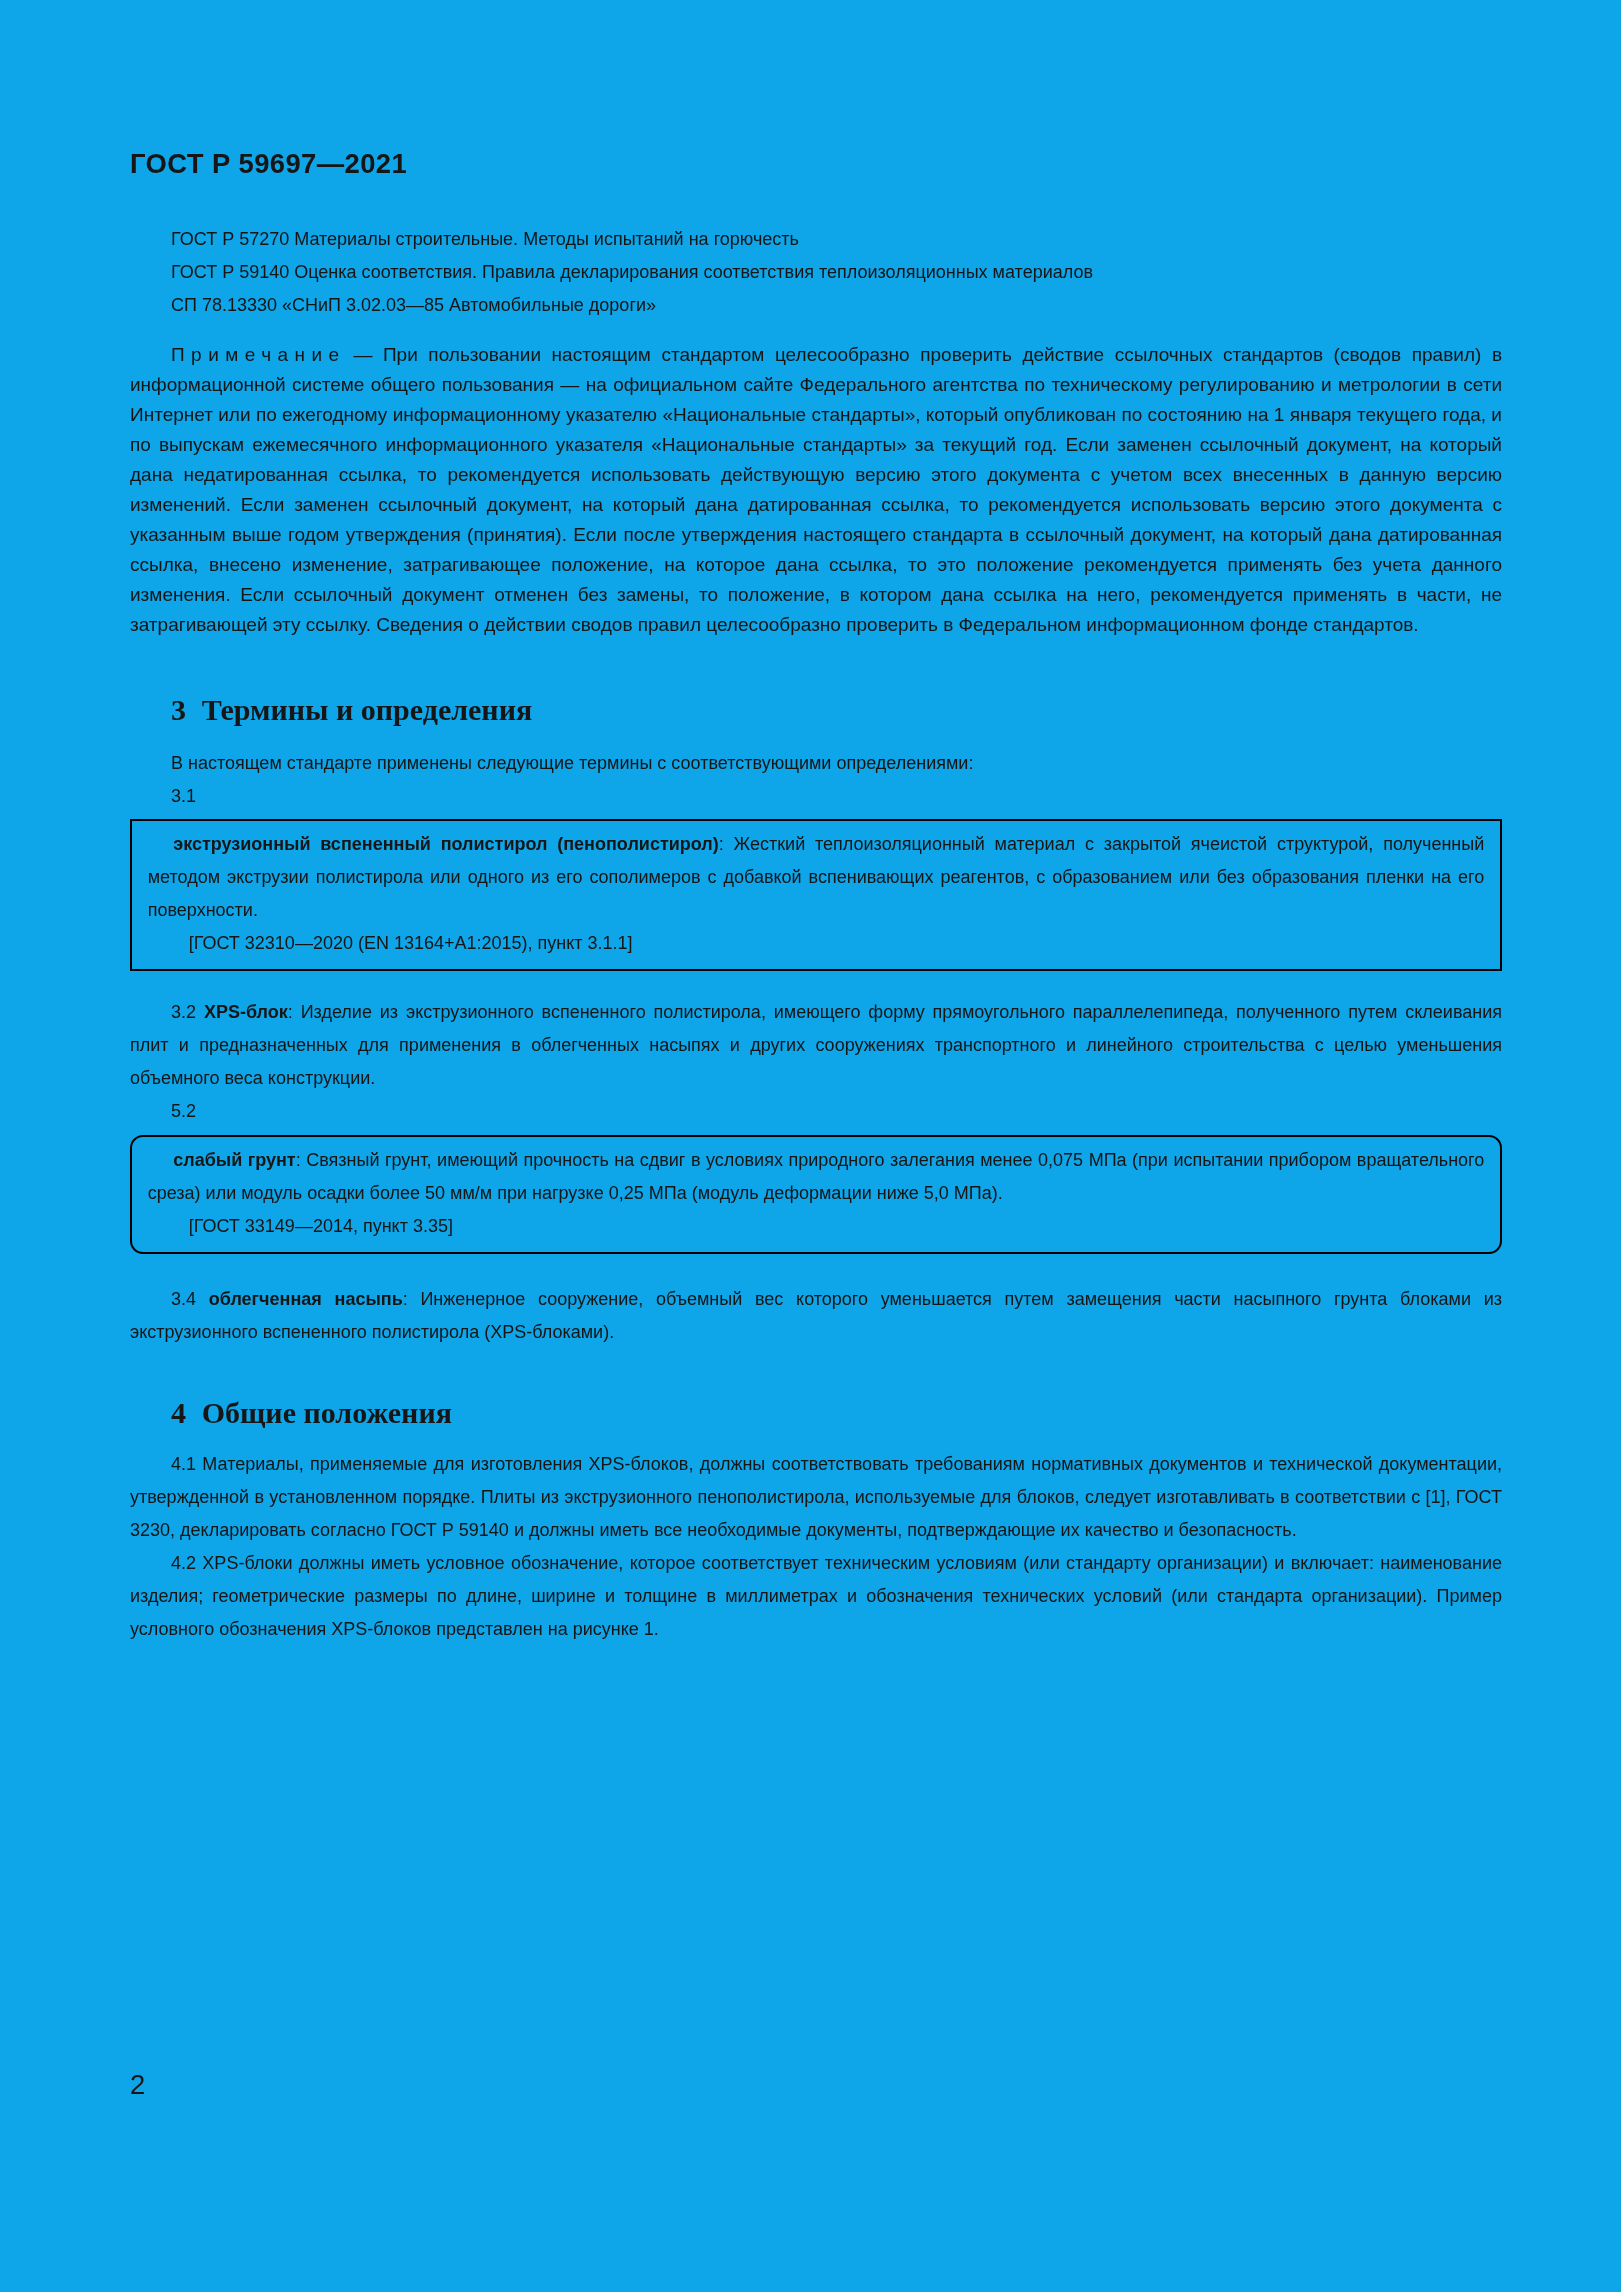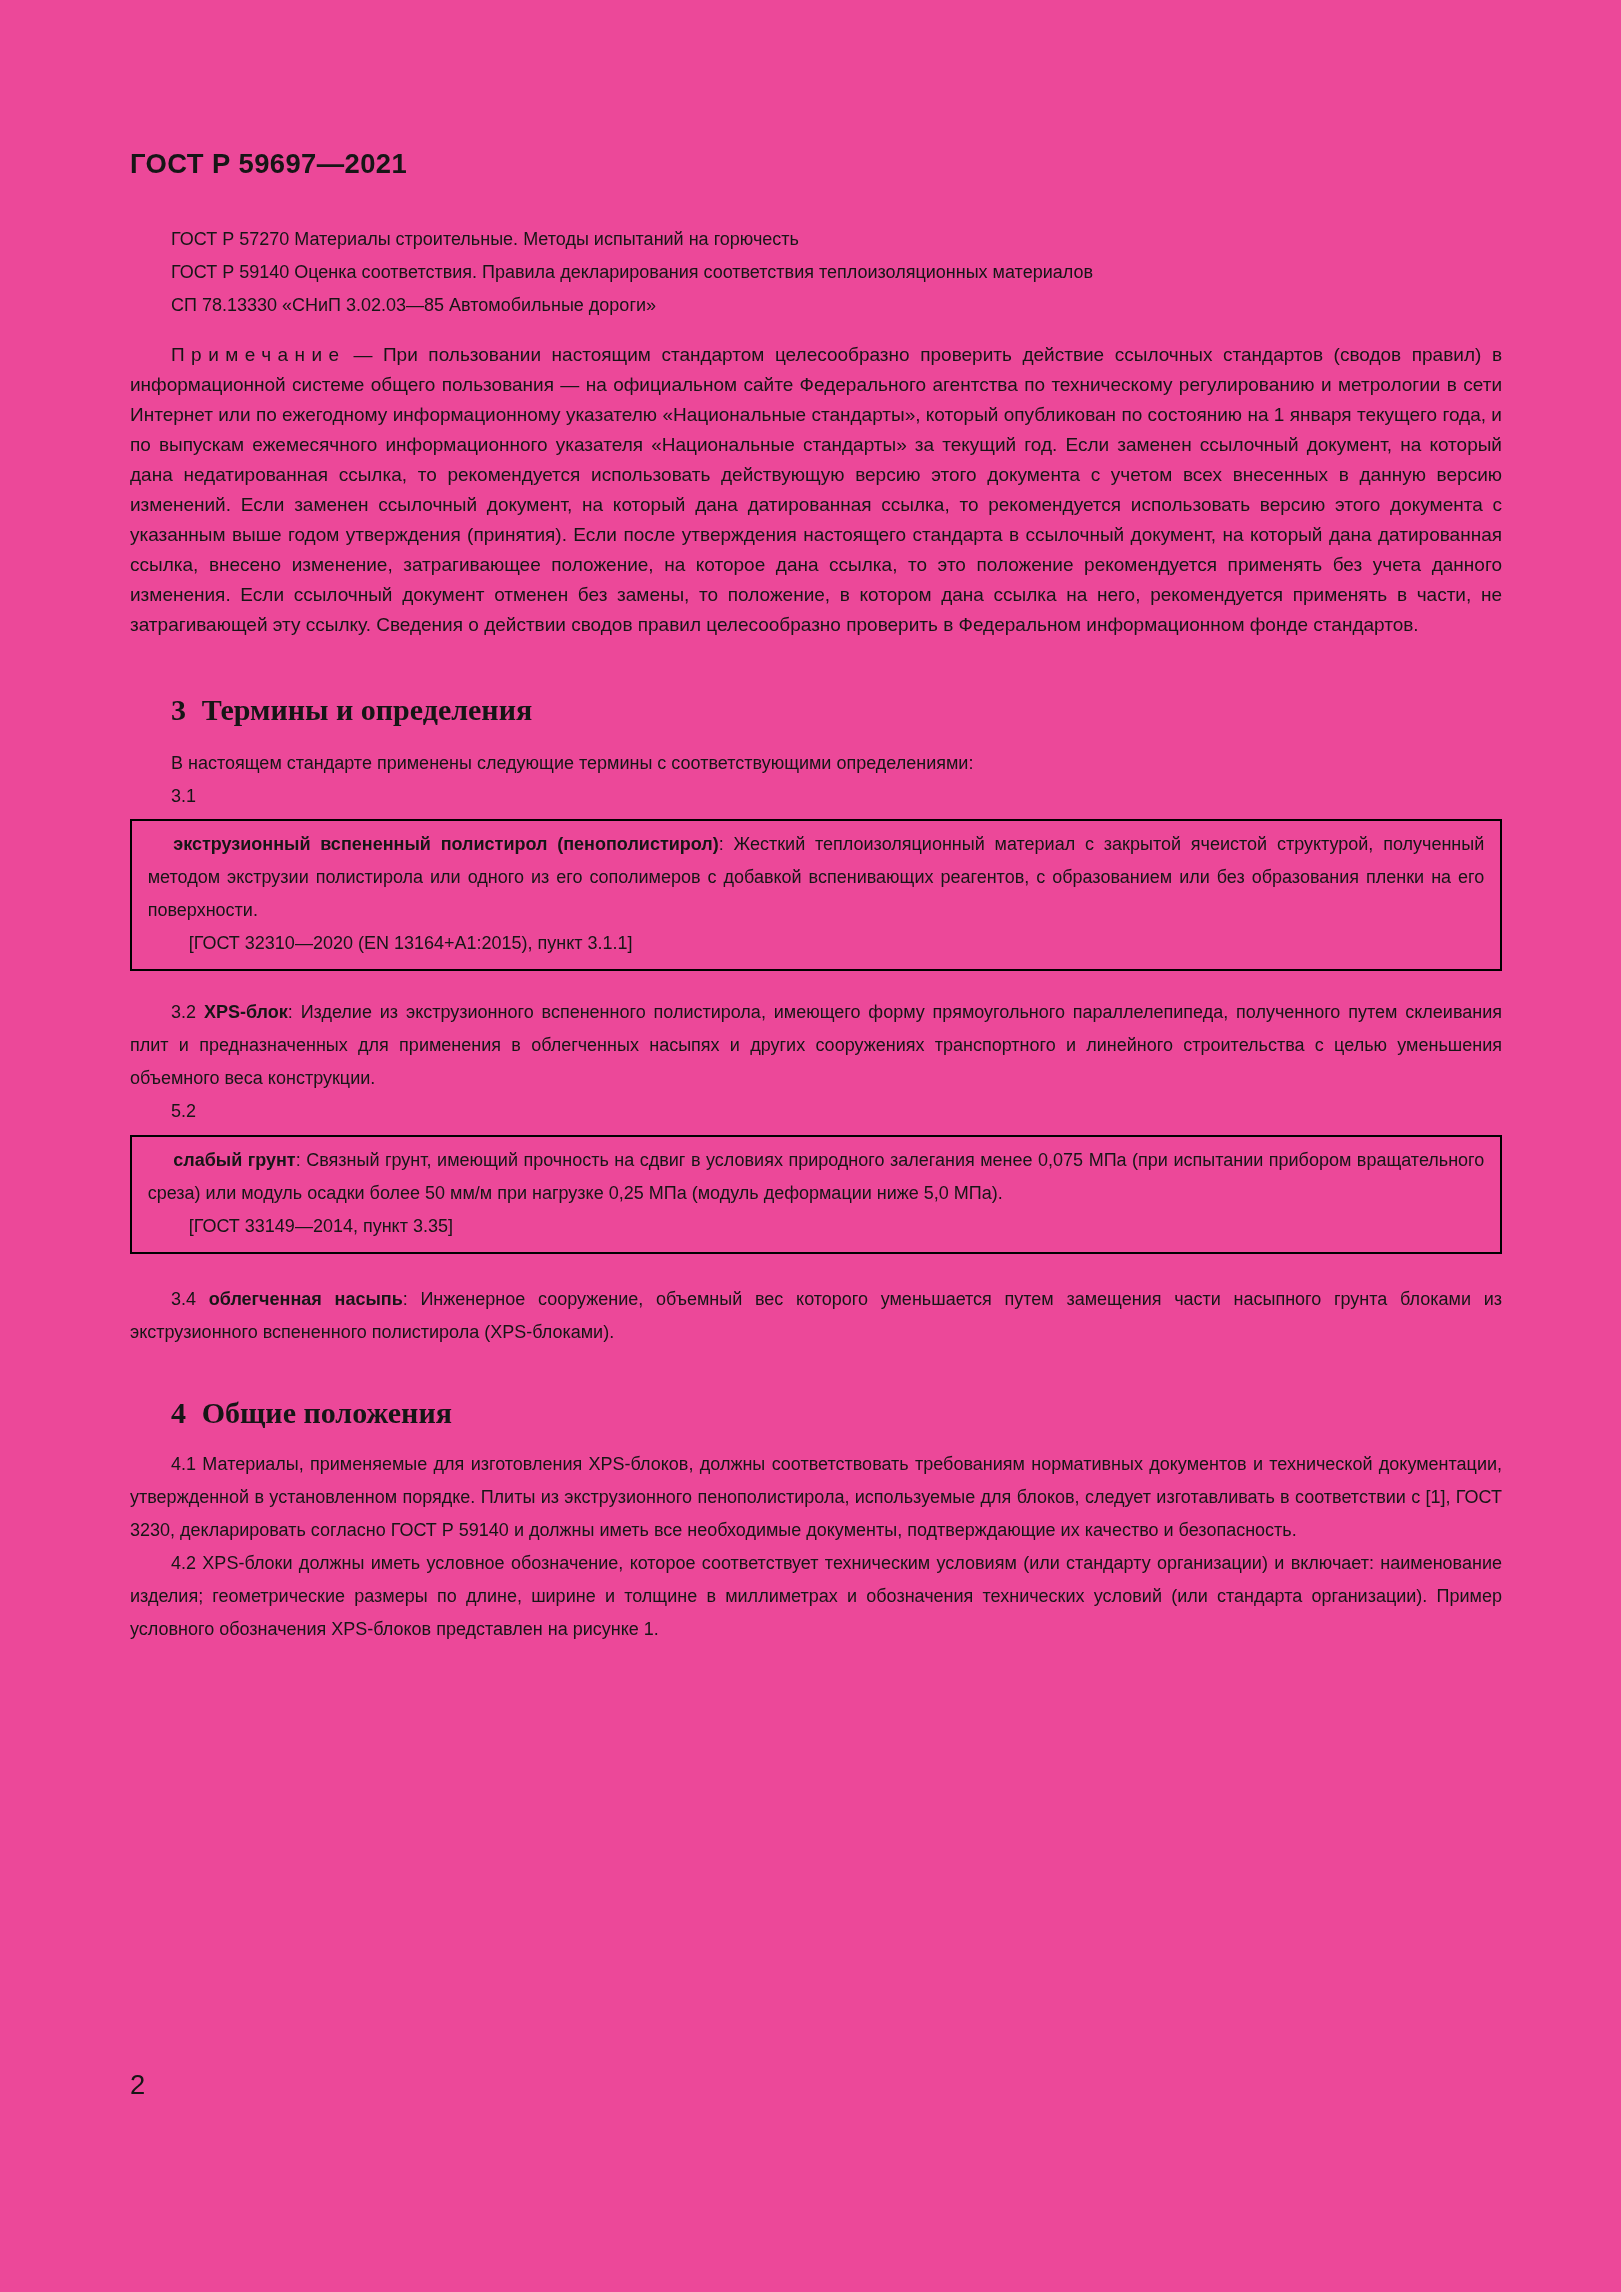--- a/index.html
+++ b/index.html
@@ -1,20 +1,20 @@
 <!DOCTYPE html>
 <html lang="ru"><head>
 <meta charset="utf-8">
 <style>
   html, body { margin: 0; padding: 0; background: #ffffff; }
   .page {
     position: relative;
     width: 1621px;
     height: 2293px;
-    background: #ec4899;
+    background: #0ea5e9;
     color: #161616;
     font-family: "Liberation Sans", sans-serif;
     padding: 147px 119px 0 130px;
     box-sizing: border-box;
     overflow: hidden;
   }
   .doc-header {
     font-size: 27.4px;
     font-weight: 700;
     line-height: 33px;
@@ -43,21 +43,21 @@
     text-indent: 41px;
     margin: 51px 0 19.6px 0;
     font-family: Liberation Serif, serif;
   }
   .sec-num { margin-right: 15.7px; }
   .def-box {
     border: 2.9px solid #000000;
     padding: 6.9px 15.7px 8.8px 15.7px;
   }
   #box-3-1 { margin: 5.9px 0 25.5px 0; }
-  #box-3-3 { margin: 6.9px 0 29px 0; }
+  #box-3-3 { margin: 6.9px 0 29px 0; border-radius: 13px; }
   .box-def { text-indent: 25.5px; }
   .box-source { text-indent: 41px; }
   #item-3-2 { margin-top: 25.5px; }
   #sec4-heading { margin-top: 45px; margin-bottom: 17.6px; }
   .page-number {
     position: absolute;
     left: 130px;
     top: 2068px;
     font-size: 27.4px;
     line-height: 33px;

